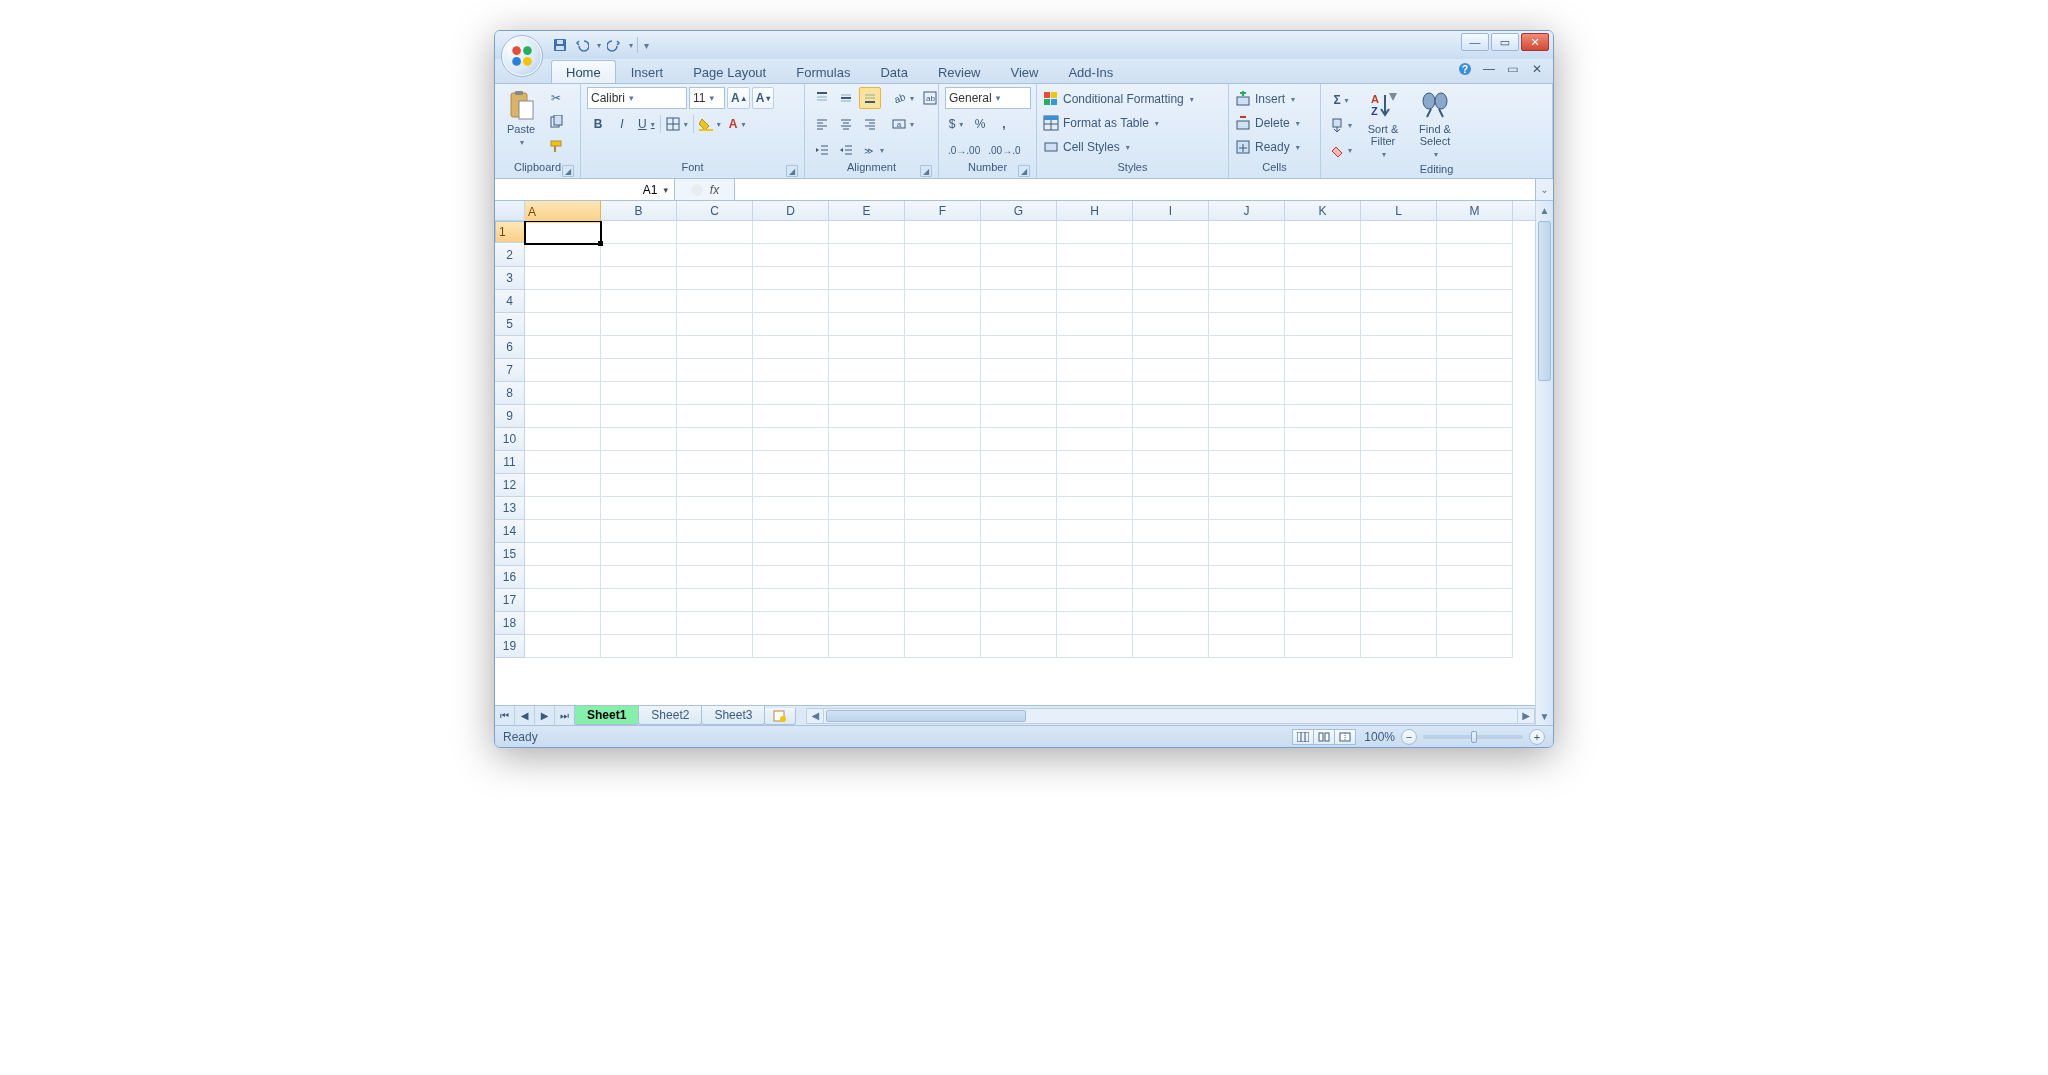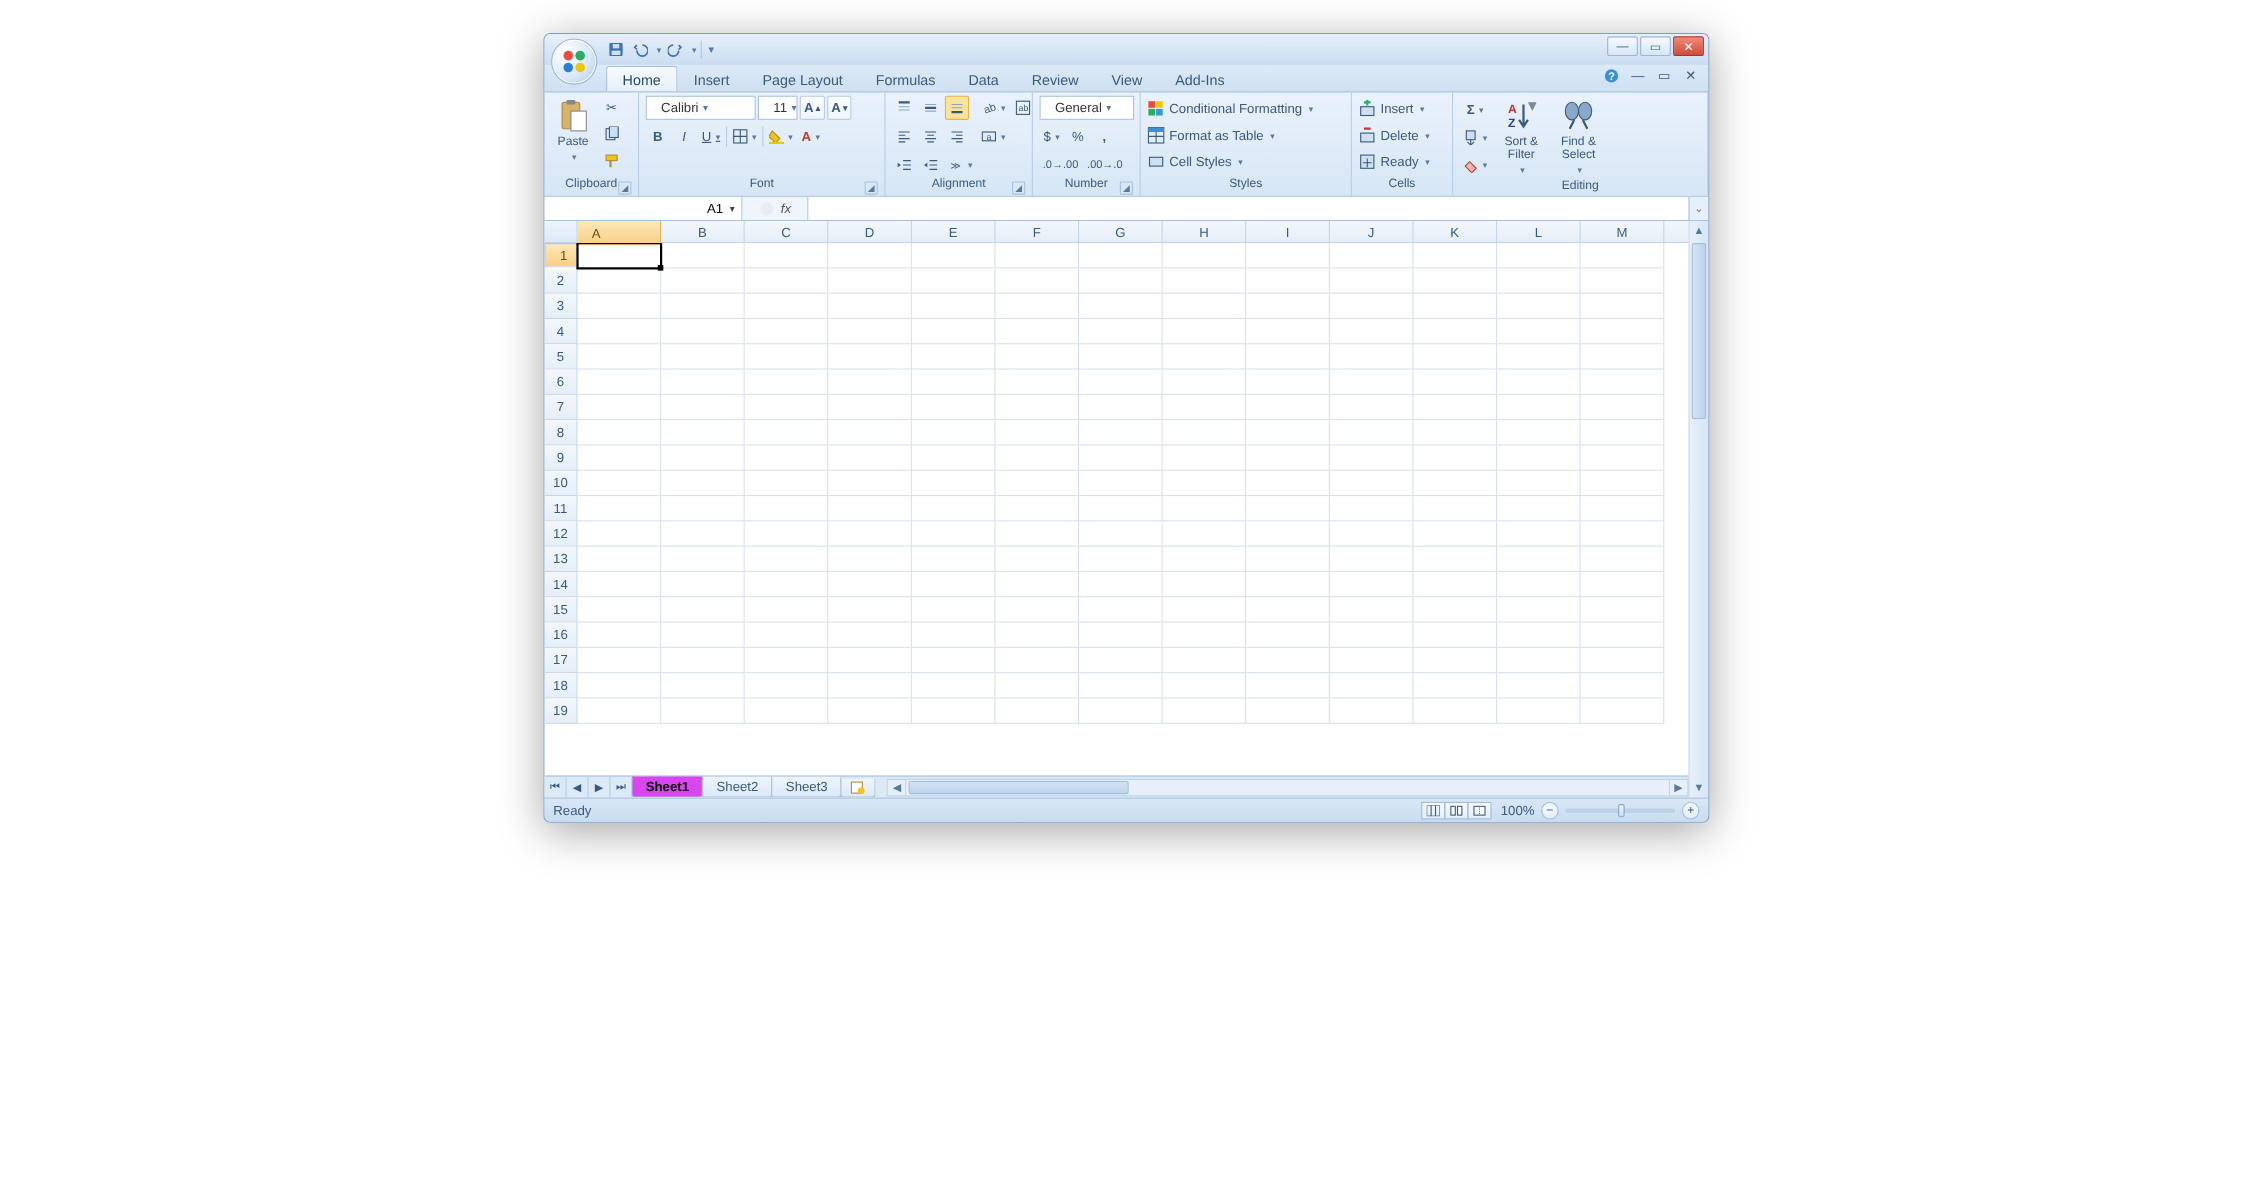--- a/index.html
+++ b/index.html
@@ -34,21 +34,21 @@
   .group { border-right:1px solid #b8cee6; display:flex; flex-direction:column; padding:3px 6px 1px;}
   .group .body{ flex:1; display:flex; align-items:flex-start; gap:4px;}
   .group .label{ height:16px; text-align:center; font-size:11px; color:#3a5a7c; position:relative;}
   .group .label .launcher{ position:absolute; right:0; bottom:0; width:12px; height:12px; border:1px solid #a8c2dd; border-radius:1px; font-size:8px; color:#5a7a9c; display:flex; align-items:center; justify-content:center;}
   .bigbtn{ width:40px; display:flex; flex-direction:column; align-items:center; justify-content:flex-start; gap:2px; padding:2px; border-radius:3px; font-size:11px; color:#3a5a7c; text-align:center; line-height:12px;}
   .bigbtn .ico{ width:32px; height:32px; display:flex; align-items:center; justify-content:center;}
   .col{ display:flex; flex-direction:column; gap:2px;}
   .smbtn{ height:22px; min-width:22px; padding:0 3px; display:flex; align-items:center; justify-content:center; border-radius:2px; color:#3a5a7c; gap:2px; font-size:12px;}
   .smbtn.bord{ border:1px solid #b8cee6; background:linear-gradient(#fdfefe,#eef5fc);}
   .row{ display:flex; gap:2px; align-items:center;}
-  .sel{ border:1px solid #a8c2dd; background:#fff; height:22px; display:flex; align-items:center; padding:0 13px; color:#333; font-size:12px;}
+  .sel{ border:1px solid #a8c2dd; background:#fff; height:22px; display:flex; align-items:center; padding:0 3px; color:#333; font-size:12px;}
   .sel .dd{ margin-left:4px; color:#5a7a9c; font-size:9px;}
   .txtitem{ display:flex; align-items:center; gap:4px; height:20px; color:#3a5a7c; font-size:12px; white-space:nowrap;}
   .dd-sm{ font-size:8px; color:#5a7a9c; margin-left:2px;}
   
   .fbar{ height:22px; background:#e7f0fa; border-bottom:1px solid #a8c2dd; display:flex; align-items:stretch; font-size:12px;}
   .namebox{ width:180px; border-right:1px solid #a8c2dd; background:#fff; display:flex; align-items:center; padding:0 6px; color:#000; justify-content:flex-end; gap:6px;}
   .namebox .dd{font-size:9px; color:#444;}
   .fx{ width:60px; border-right:1px solid #a8c2dd; display:flex; align-items:center; justify-content:center; gap:6px; background:#eef5fc;text-align:right;}
   .fx .fxlbl{ font-style:italic; color:#555;}
   .formula-input{ flex:1; background:#fff; border:none; padding:0 4px;}
@@ -70,21 +70,21 @@
   .vscroll{ width:18px; background:linear-gradient(90deg,#e7f0fa,#d6e6f6); border-left:1px solid #c4d5e8; display:flex; flex-direction:column;}
   .vscroll .arr{ height:18px; display:flex; align-items:center; justify-content:center; font-size:10px; color:#5a7a9c;}
   .vscroll .track{ flex:1; position:relative;}
   .vscroll .thumb{ position:absolute; left:2px; right:2px; top:2px; height:160px; background:linear-gradient(90deg,#d3e2f2,#bdd4ec); border:1px solid #a4bed8; border-radius:2px;}
   
   .sheetbar{ height:20px; display:flex; background:#dce9f7; border-top:1px solid #a8c2dd;}
   .navbtns{ display:flex;}
   .navbtns div{ width:20px; display:flex; align-items:center; justify-content:center; font-size:10px; color:#3a5a7c; border-right:1px solid #bcd0e6;}
   .stabs{ display:flex; align-items:flex-end;}
   .stab{ padding:2px 12px; background:linear-gradient(#eef5fc,#dce9f7); border:1px solid #a8c2dd; border-top:none; border-radius:0 0 3px 3px; margin-left:-1px; font-size:12px; color:#3a5a7c;}
-  .stab.active{ background:#d946ef; font-weight:bold; color:#000;}
+  .stab.active{ background:#86efac; font-weight:bold; color:#000;}
   .stab.new{ padding:2px 8px;}
   .hscroll{ flex:1; display:flex; align-items:center; margin-left:10px;}
   .hscroll .arr{ width:18px; height:16px; display:flex; align-items:center; justify-content:center; font-size:10px; color:#5a7a9c; background:#e7f0fa; border:1px solid #bcd0e6;}
   .hscroll .track{ flex:1; height:16px; background:#e7f0fa; border-top:1px solid #bcd0e6; border-bottom:1px solid #bcd0e6; position:relative;}
   .hscroll .thumb{ position:absolute; top:1px; bottom:1px; left:2px; width:200px; background:linear-gradient(#d3e2f2,#bdd4ec); border:1px solid #a4bed8; border-radius:2px;}
   
   .status{ height:22px; background:linear-gradient(#d9e7f6,#c9ddf1); border-top:1px solid #a8c2dd; display:flex; align-items:center; padding:0 8px; font-size:12px; color:#3a5a7c;}
   .status .spacer{ flex:1;}
   .viewbtns{ display:flex; margin-right:8px;}
   .viewbtns div{ width:22px; height:16px; border:1px solid #a3bedb; background:linear-gradient(#f6faff,#e2edf8); margin-left:-1px; display:flex; align-items:center; justify-content:center;}

